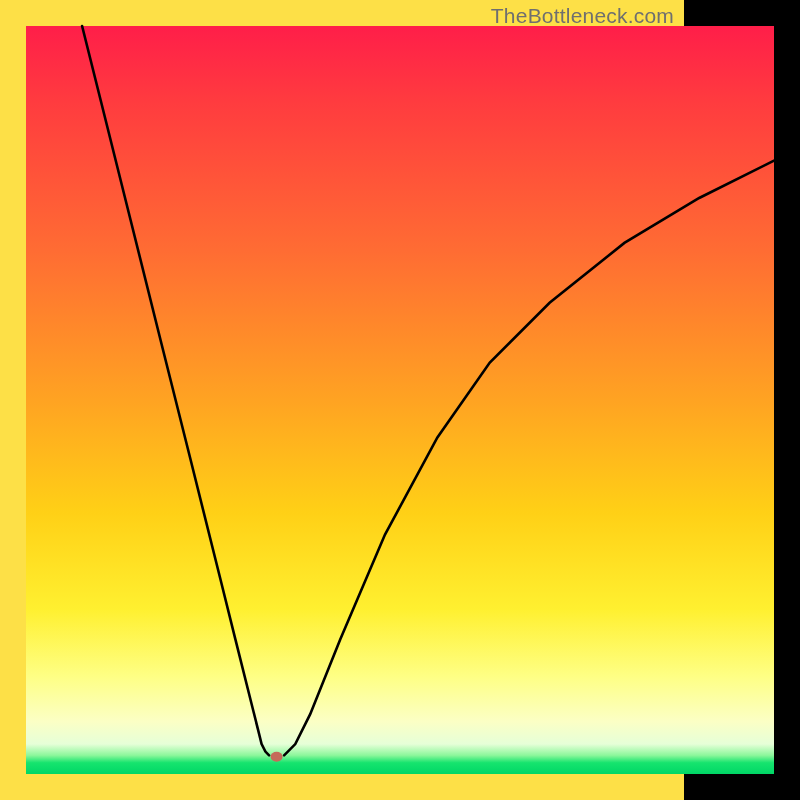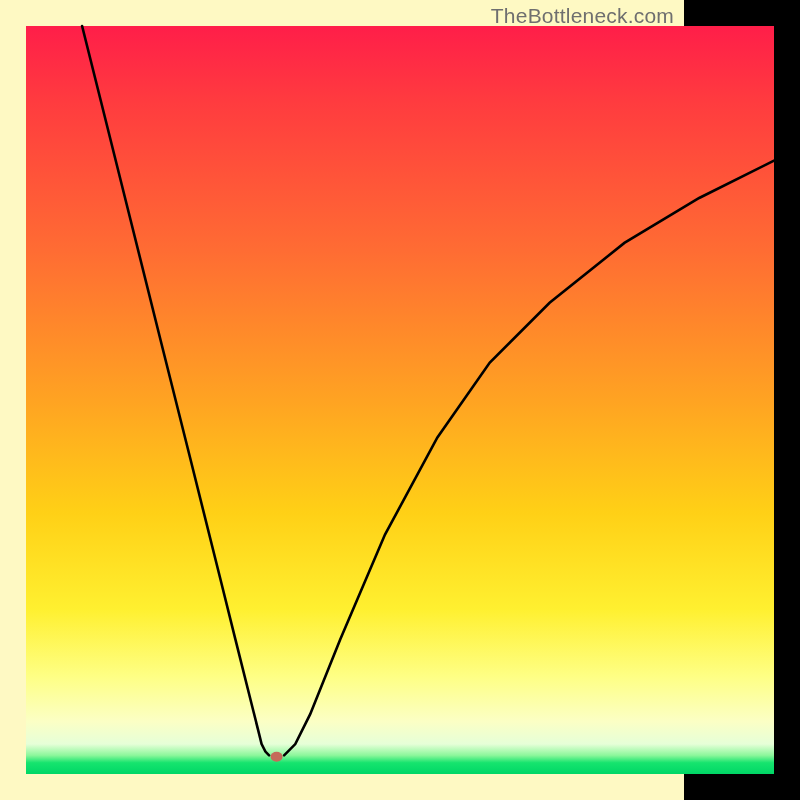--- a/index.html
+++ b/index.html
@@ -8,21 +8,21 @@
     width: 800px;
     height: 800px;
     background: #000;
     font-family: Arial, Helvetica, sans-serif;
     overflow: hidden;
   }
   .frame {
     position: relative;
     width: 684px;
     height: 800px;
-    background: #fef9c3;
+    background: #fde047;
   }
   .plot {
     position: absolute;
     left: 26px;
     top: 26px;
     width: 748px;
     height: 748px;
     
     background:
       linear-gradient(to bottom,

